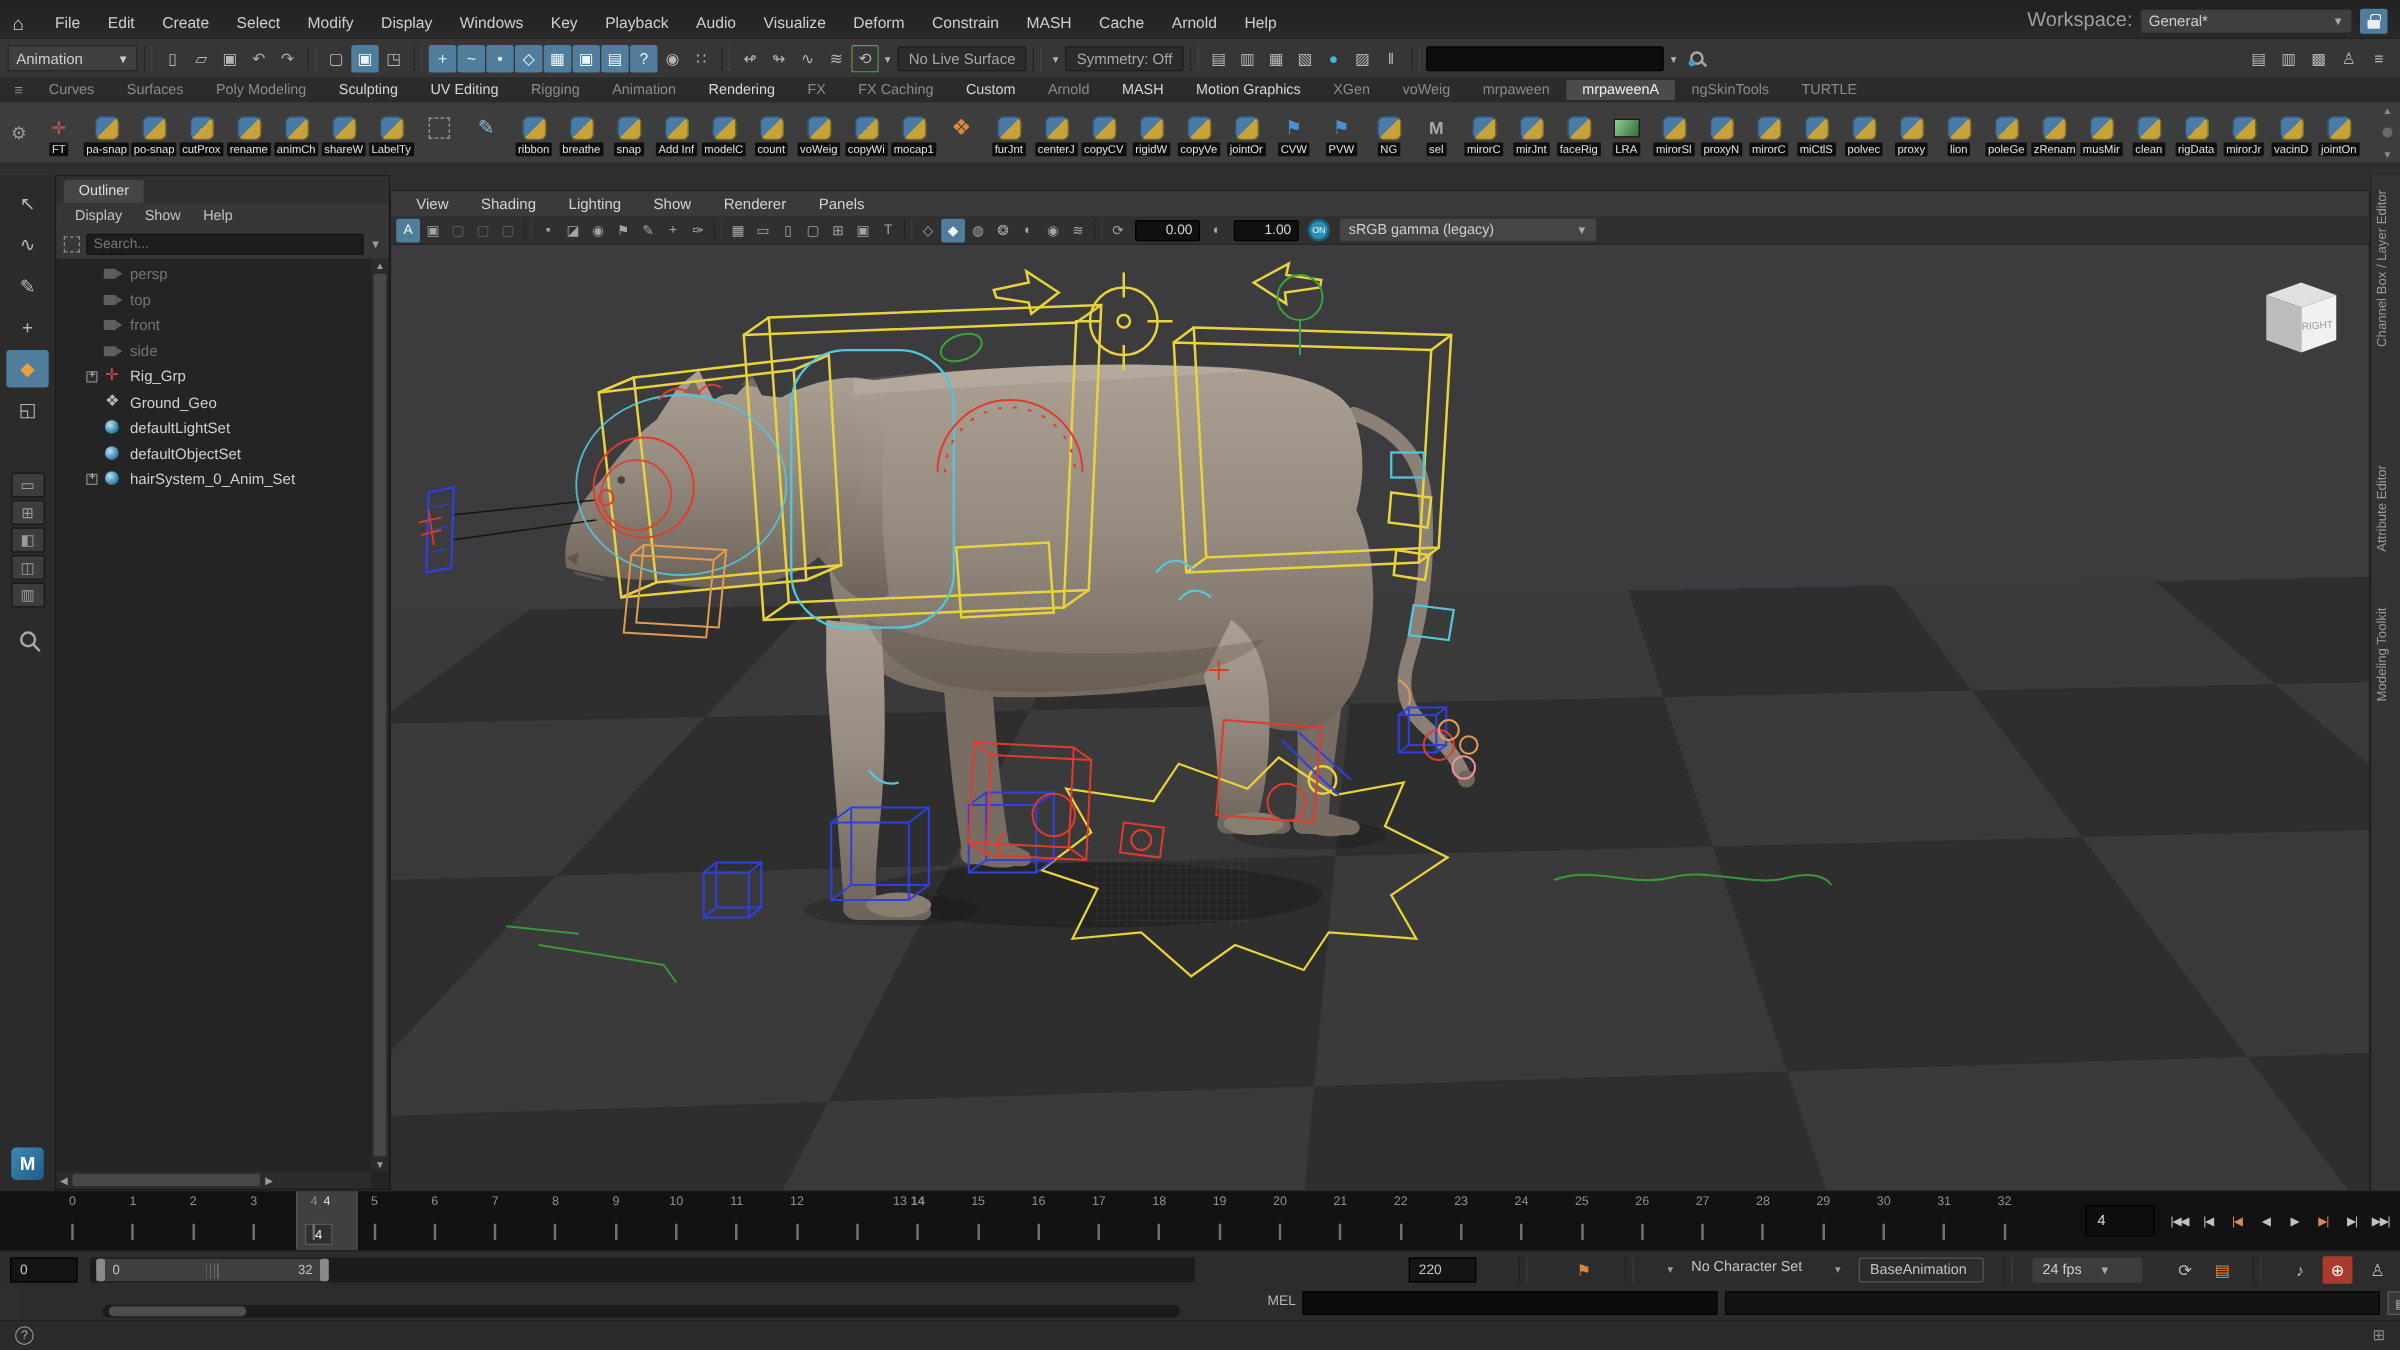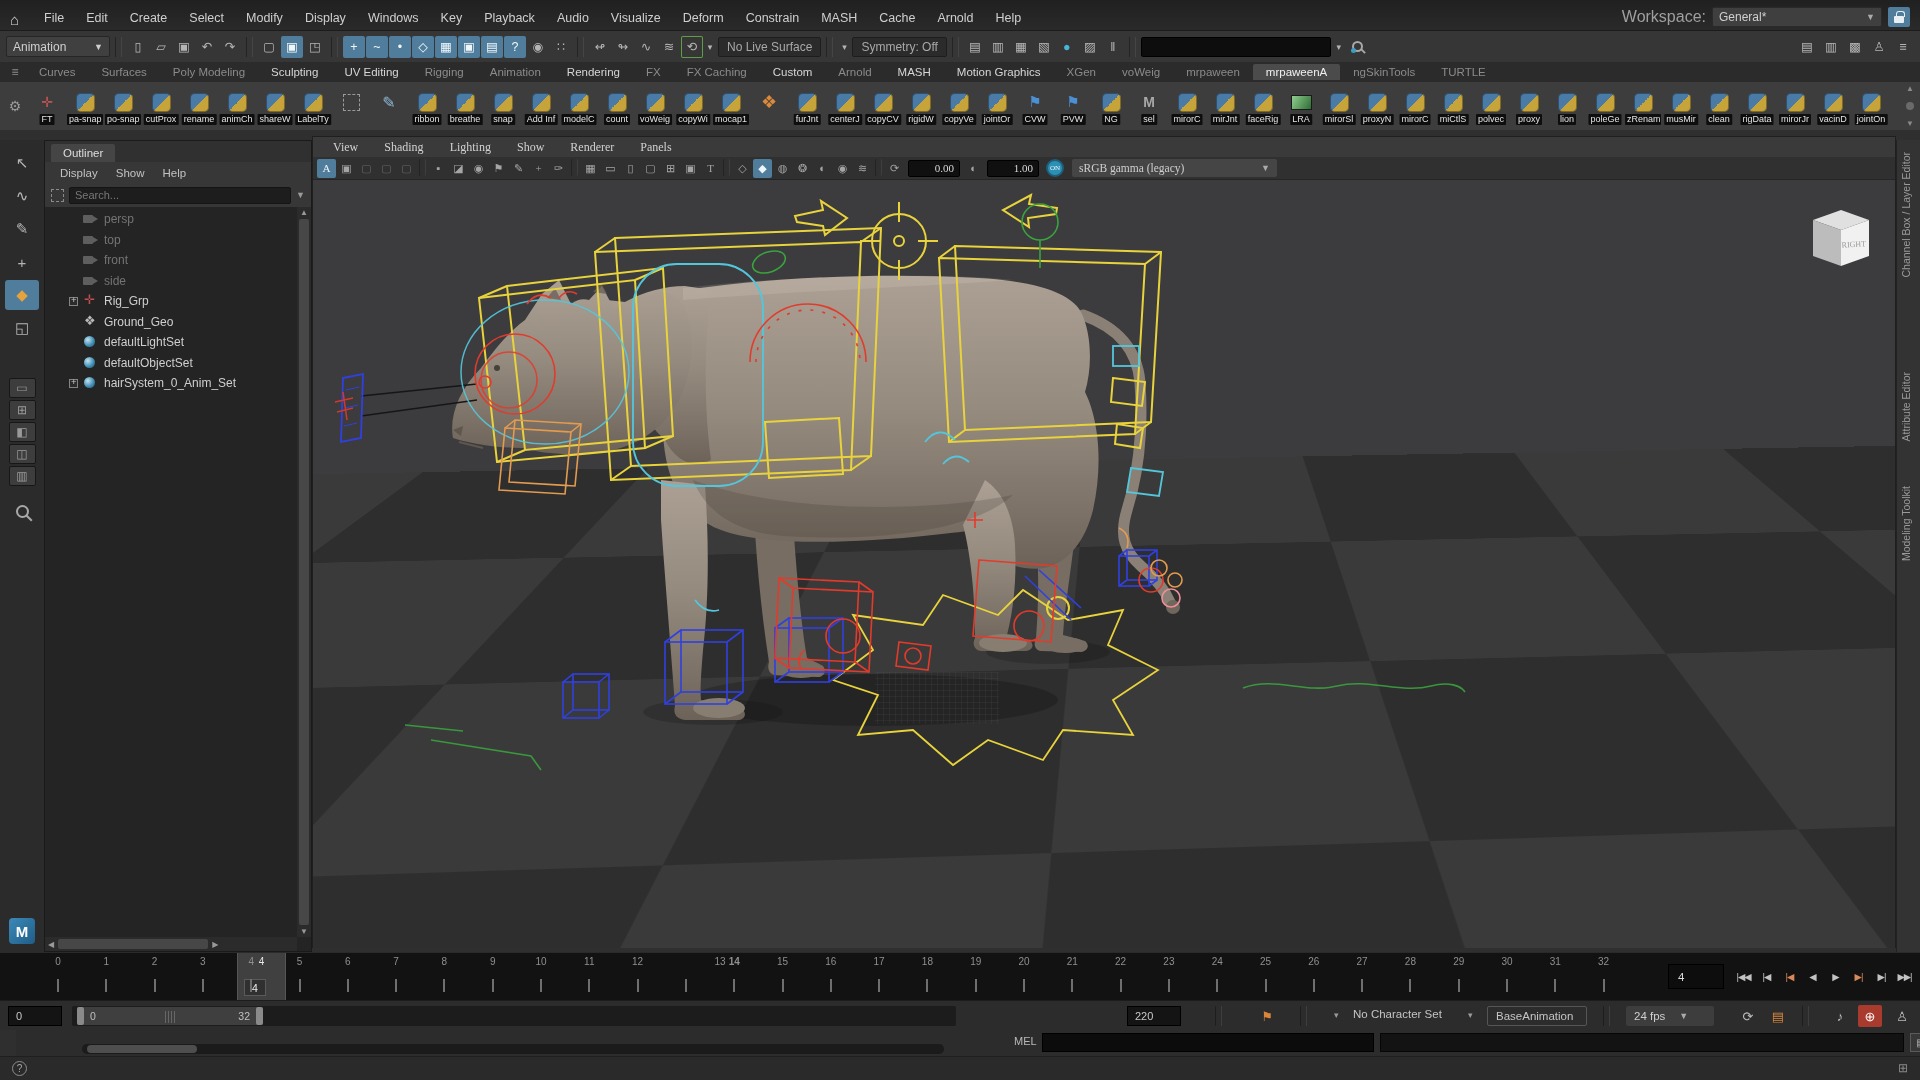--- a/index.html
+++ b/index.html
@@ -109,21 +109,21 @@
   .orow.muted .olabel{color:#747474;}
   .orow.muted .oic{opacity:.55;}
   .o-vscroll{position:absolute;right:0;top:66px;bottom:14px;width:14px;background:#2b2b2b;display:flex;flex-direction:column;align-items:center;padding:1px;}
   .o-vscroll .arr{font-size:8px;color:#999;}
   .o-vscroll .vthumb{width:10px;flex:1;margin:2px 0;background:#474747;border-radius:2px;}
   .o-hscroll{position:absolute;left:0;bottom:0;right:14px;height:14px;background:#2b2b2b;display:flex;align-items:center;padding:1px;}
   .o-hscroll .arr{font-size:8px;color:#999;padding:0 2px;}
   .o-hscroll .hthumb{height:10px;width:150px;background:#474747;border-radius:2px;margin:0 2px;}
 
   
-  .viewport{position:absolute;left:312px;top:6px;width:1584px;height:812px;border:1px solid #1f1f1f;background:#3c3c3e;font-family:Liberation Serif, serif;}
+  .viewport{position:absolute;left:312px;top:22px;width:1584px;height:812px;border:1px solid #1f1f1f;background:#3c3c3e;}
   .vp-menubar{height:20px;background:#3a3a3a;display:flex;align-items:center;gap:2px;padding-left:8px;}
   .vp-menu{padding:2px 12px;font-size:12px;color:#d2d2d2;}
   .vp-toolbar{height:23px;background:#303030;display:flex;align-items:center;padding:0 4px;gap:1px;border-bottom:1px solid #252525;}
   .vib{min-width:19px;height:19px;display:flex;align-items:center;justify-content:center;color:#a5a5a5;font-size:11px;border-radius:2px;}
   .vib.active{background:#4f7d9b;color:#eef6fa;}
   .vib.dim{color:#666;}
   .vib.sep{min-width:6px;height:17px;border-left:1px solid #232323;border-right:1px solid #3f3f3f;margin:0 2px;color:transparent;}
   .vfield{width:52px;height:17px;background:#101010;border:1px solid #000;border-radius:2px;color:#d8d8d8;font-size:11px;display:flex;align-items:center;justify-content:flex-end;padding:0 5px;margin:0 3px;}
   .ontog{min-width:18px;height:18px;border-radius:50%;background:#2e8fb5;border:2px solid #1d5f7a;color:#eaf6fb;font-size:7px;display:flex;align-items:center;justify-content:center;margin:0 3px;}
   .vtrans{width:205px;height:18px;background:#454545;border-radius:2px;display:flex;align-items:center;padding:0 7px;color:#cfcfcf;font-size:11.5px;margin-left:4px;}

